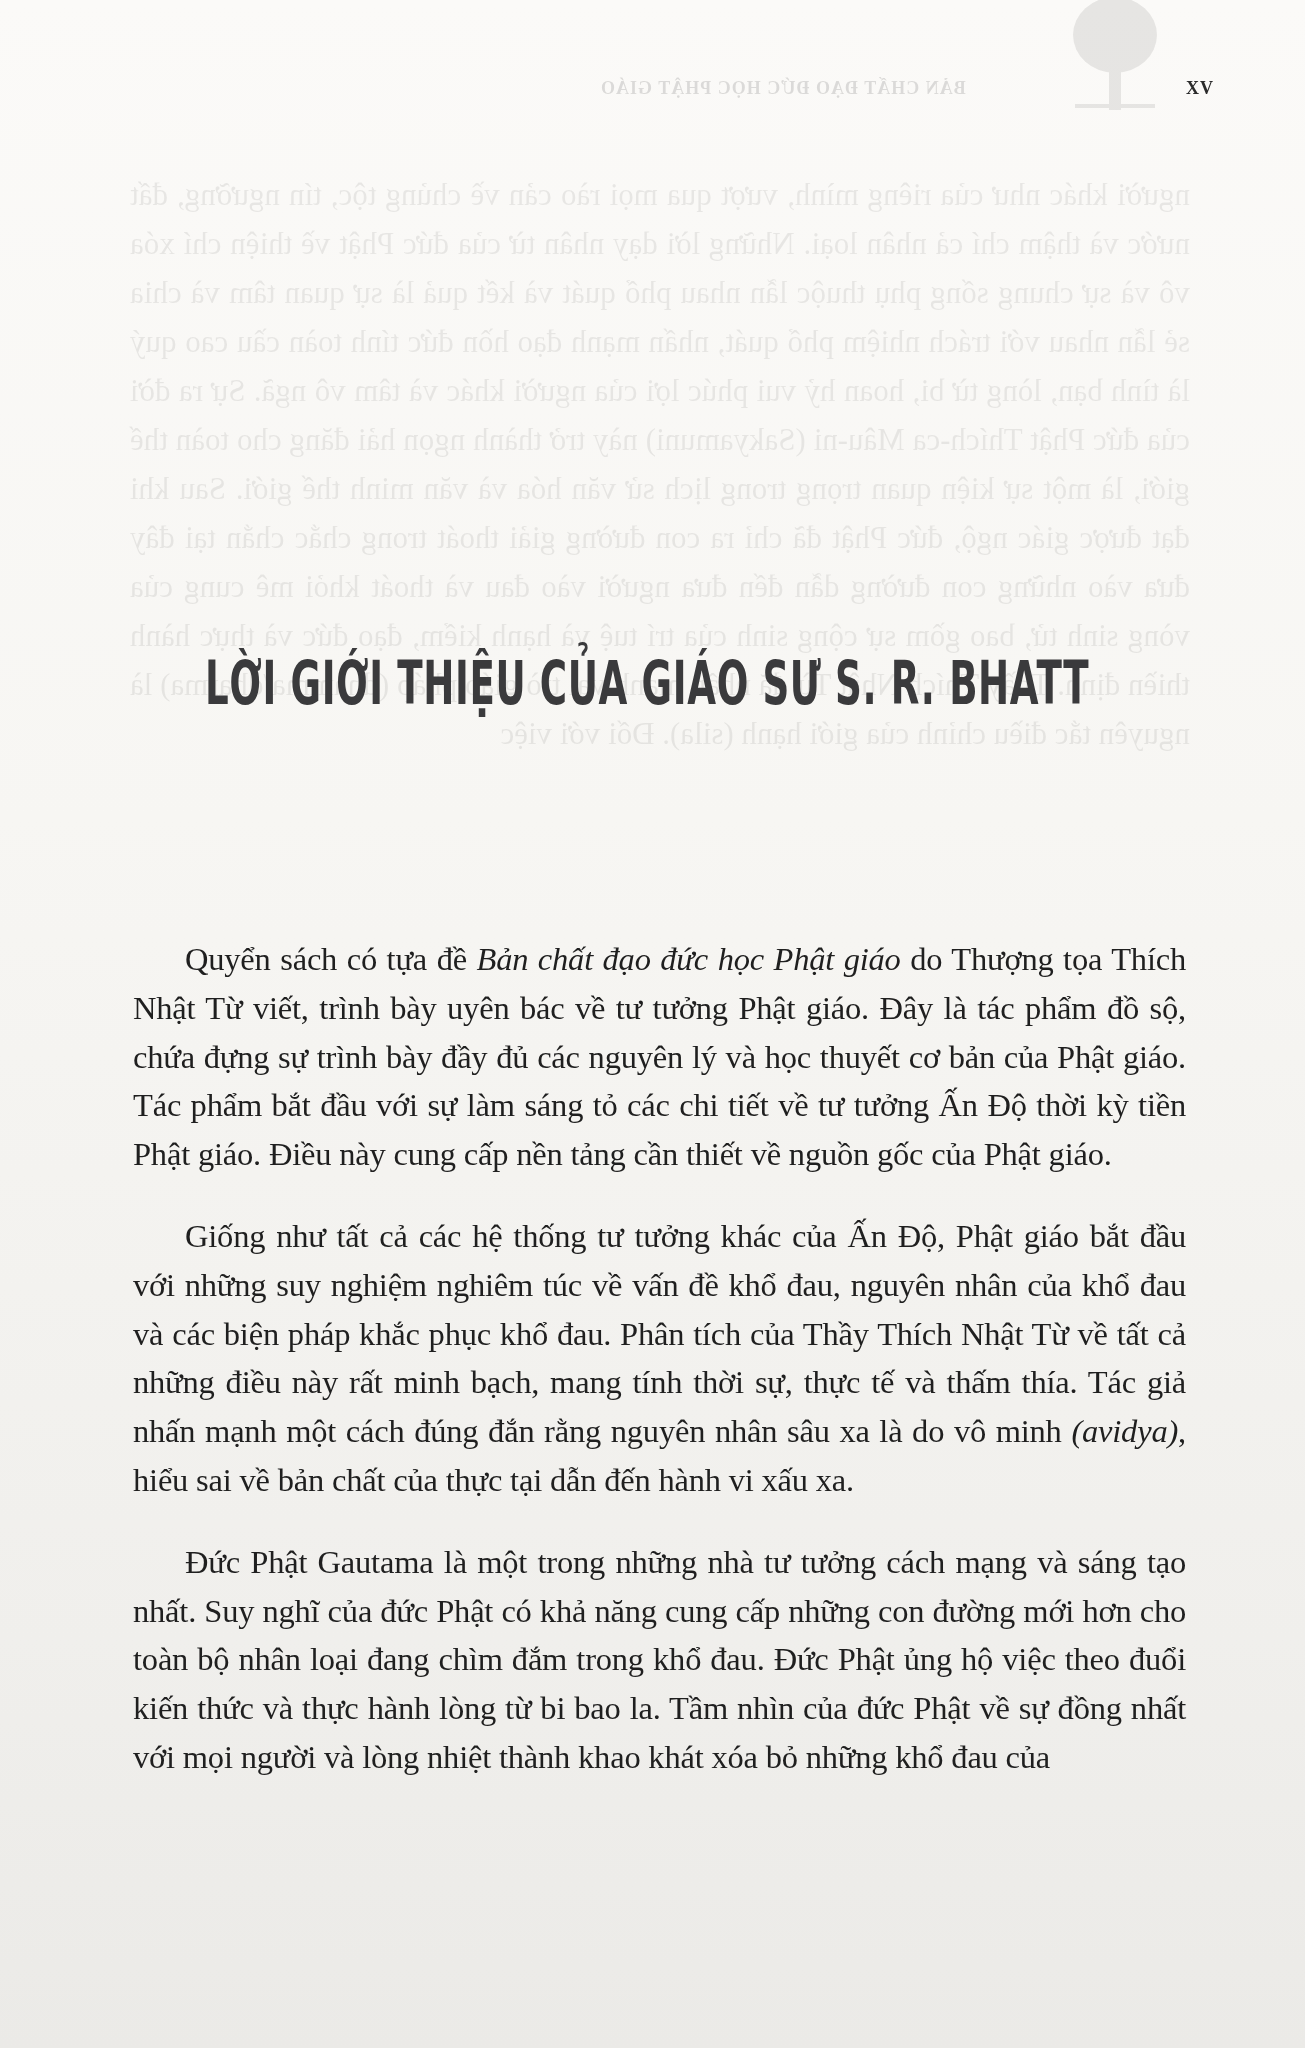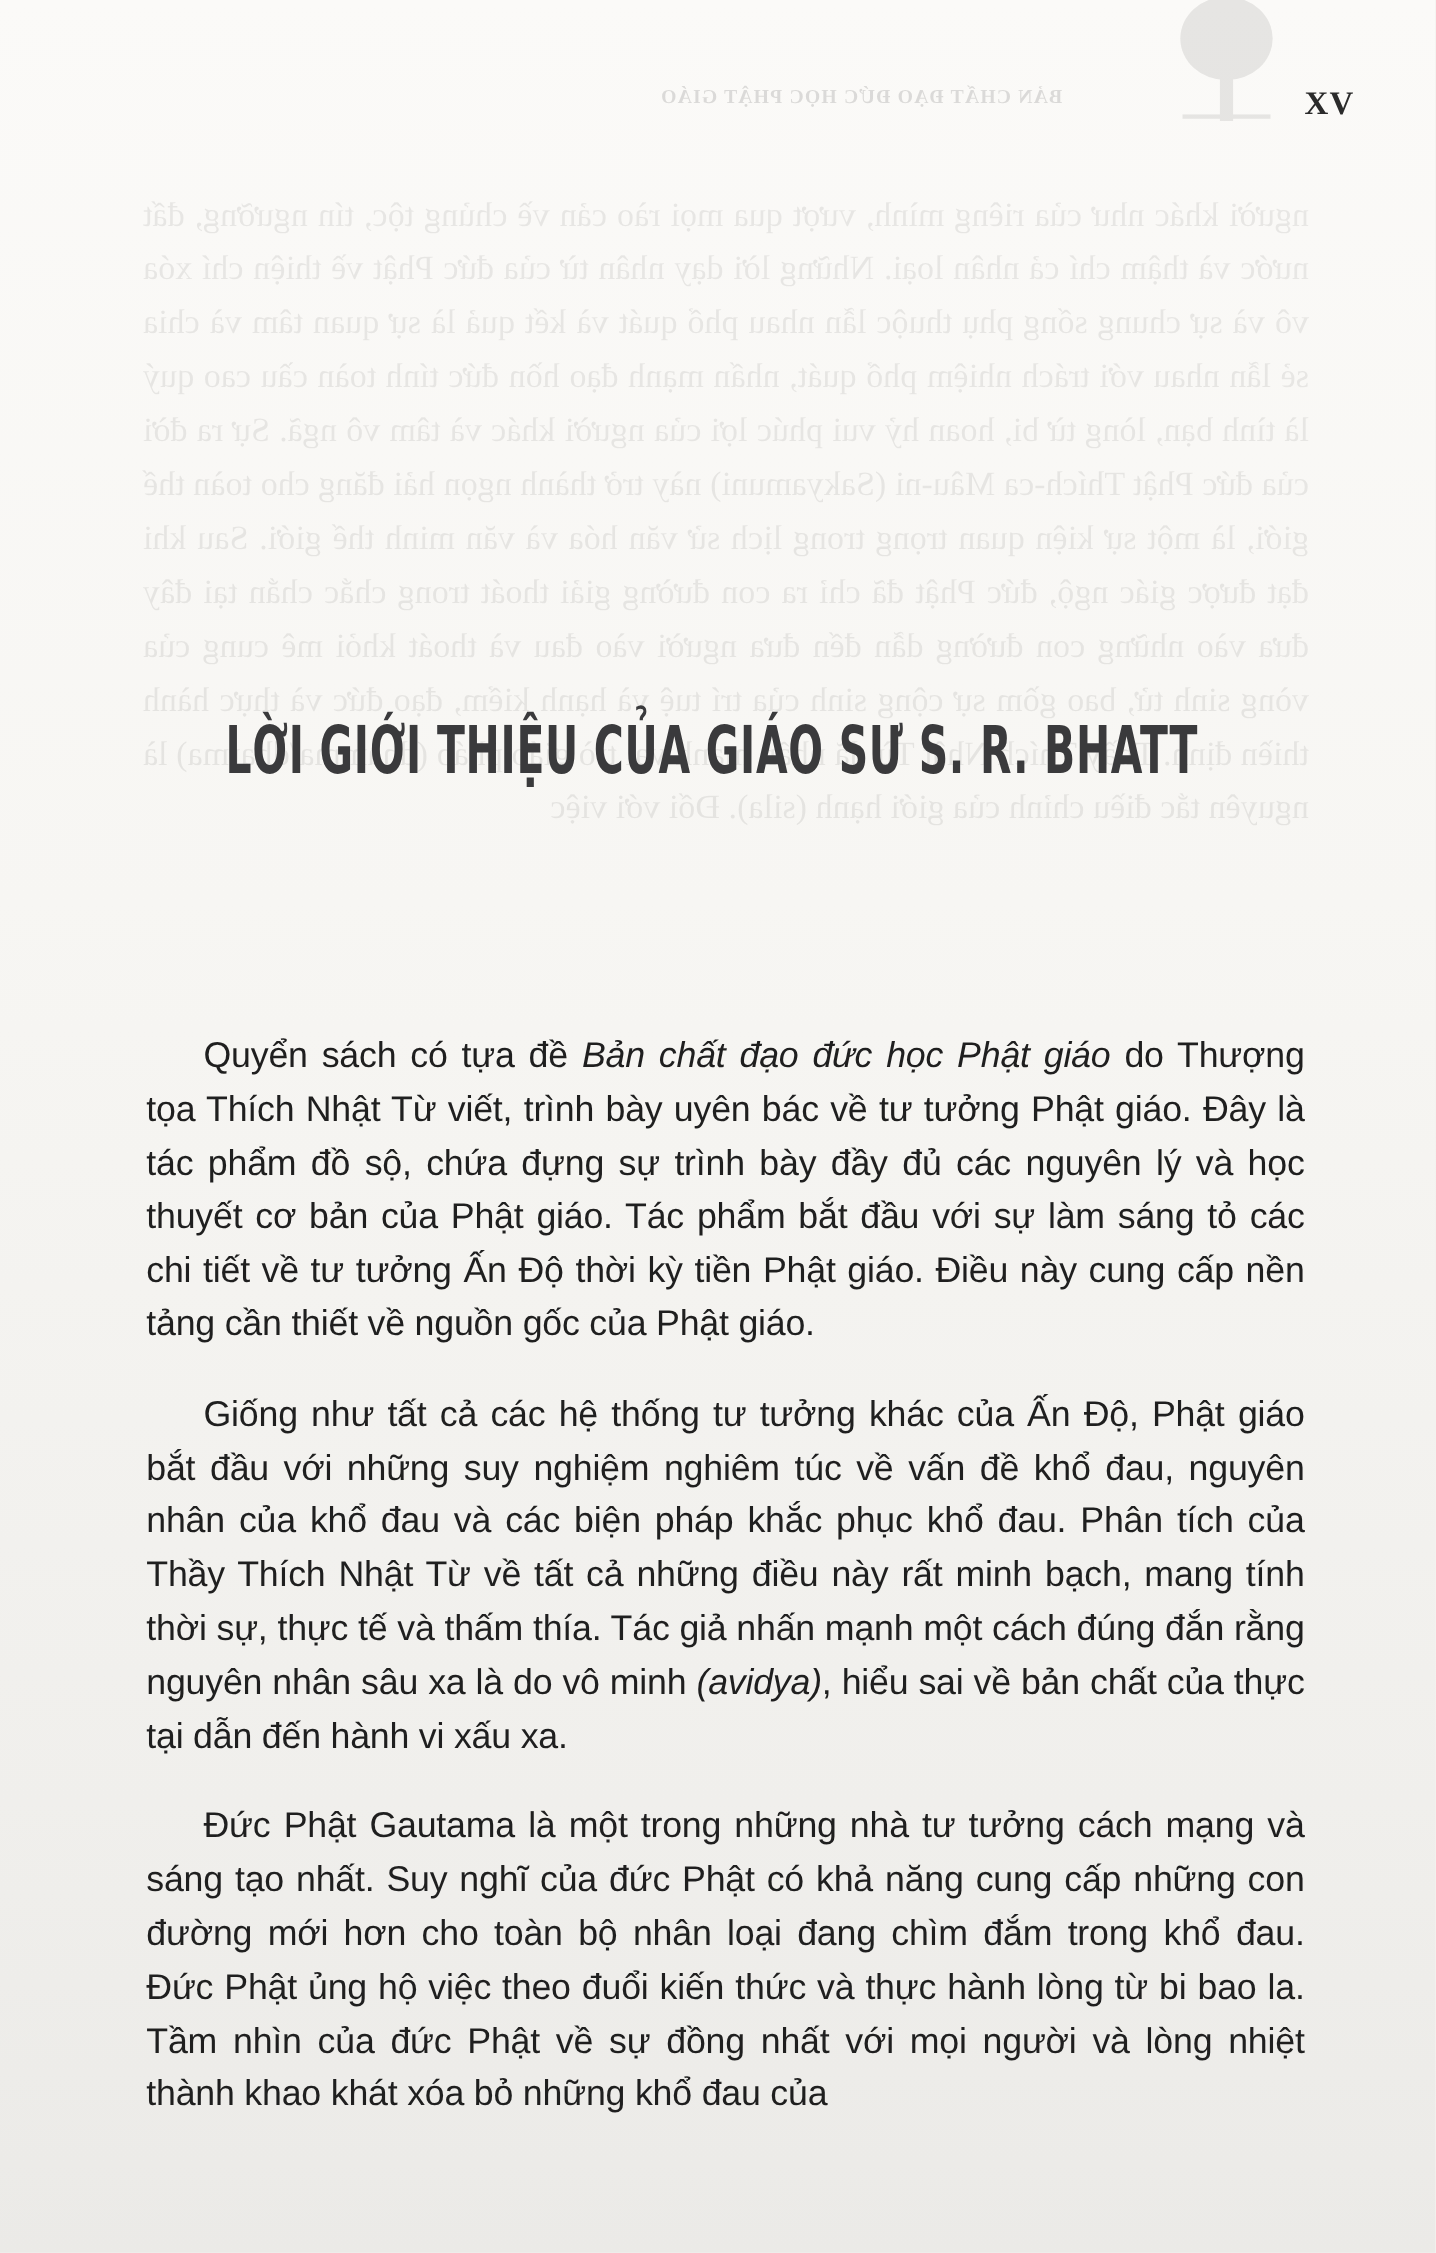--- a/index.html
+++ b/index.html
@@ -55,21 +55,21 @@
       width: 120px;
       height: 120px;
       opacity: 0.08;
     }
     .page-number {
       position: absolute;
       left: 1186px;
       top: 78px;
       font-family: "Liberation Serif", serif;
       font-weight: bold;
-      font-size: 30px;
+      font-size: 18px;
       color: #2b2b2b;
       letter-spacing: 1px;
     }
     .chapter-title {
       position: absolute;
       left: 205px;
       top: 645px;
       width: 895px;
       height: 76px;
       font-family: "DejaVu Sans", sans-serif;
@@ -80,21 +80,21 @@
       white-space: nowrap;
       transform-origin: left top;
       transform: scaleX(0.62);
       line-height: 76px;
     }
     .body-text {
       position: absolute;
       left: 133px;
       top: 935px;
       width: 1053px;
-      font-family: Liberation Sans, sans-serif;
+      font-family: Liberation Serif, serif;
       font-size: 32.5px;
       line-height: 48.8px;
       color: #1f1f1f;
       text-align: justify;
       letter-spacing: -0.2px;
     }
     .body-text p {
       margin: 0 0 0 0;
       text-indent: 52px;
     }

